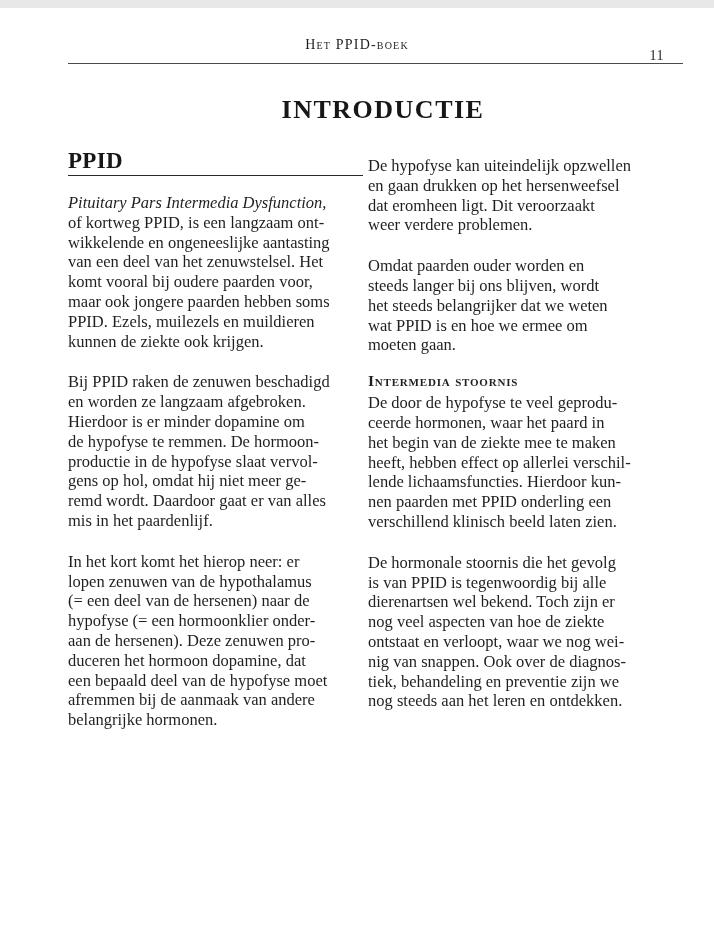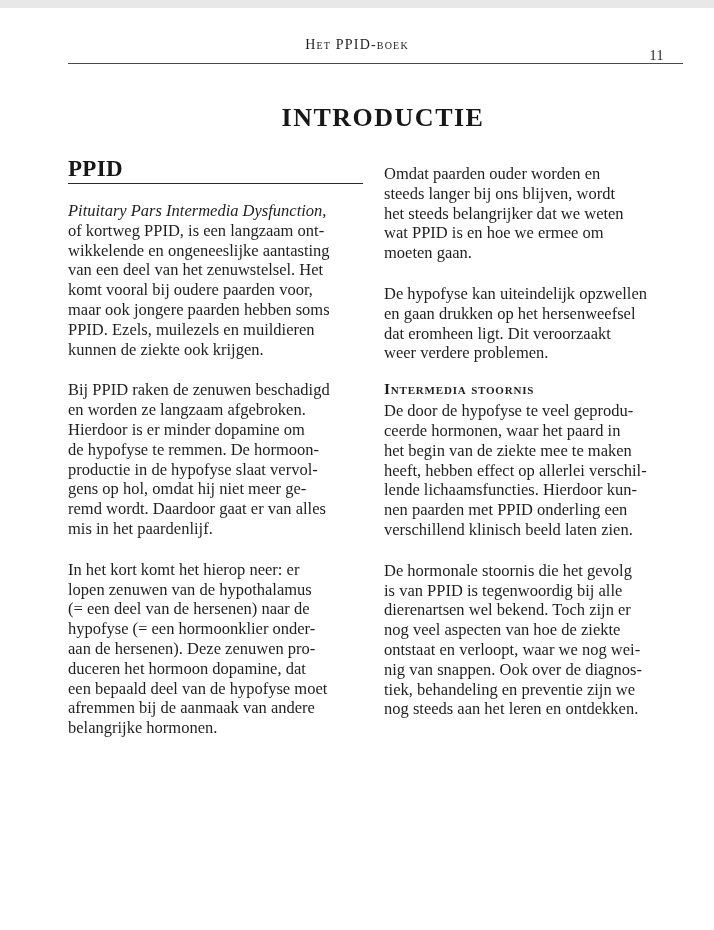--- a/index.html
+++ b/index.html
@@ -42,21 +42,21 @@
     position: absolute;
     top: 55px;
     left: 68px;
     width: 615px;
     height: 1px;
     background: #4a4a4a;
   }
   
   .content {
     position: absolute;
-    top: 12px;
+    top: 4px;
     left: 0;
     width: 714px;
     box-sizing: border-box;
     padding: 83px 16px 0 68px;
   }
   .chapter-title {
     margin: 0;
     font-size: 26px;
     font-weight: bold;
     letter-spacing: 1.5px;
@@ -68,21 +68,21 @@
     margin: 64px 0 0 0;
     font-style: italic;
     font-size: 16.5px;
     line-height: 23px;
     white-space: pre;
     color: #242424;
   }
   .columns {
     margin-top: 24px;
     display: flex;
-    gap: 20px;
+    gap: 4px;
   }
   .col {
     width: 296px;
     flex: 0 0 296px;
   }
   .col-right {
     padding-top: 7px;
   }
   .section-heading {
     margin: 0;
@@ -176,30 +176,30 @@
 aan de hersenen). Deze zenuwen pro-
 duceren het hormoon dopamine, dat
 een bepaald deel van de hypofyse moet
 afremmen bij de aanmaak van andere
 belangrijke hormonen.</p>
 
       </div>
 
       <div class="col col-right">
 
+        <p class="body-text">De hypofyse kan uiteindelijk opzwellen
+en gaan drukken op het hersenweefsel
+dat eromheen ligt. Dit veroorzaakt
+weer verdere problemen.</p>
+
         <p class="body-text">Omdat paarden ouder worden en
 steeds langer bij ons blijven, wordt
 het steeds belangrijker dat we weten
 wat PPID is en hoe we ermee om
 moeten gaan.</p>
-
-        <p class="body-text">De hypofyse kan uiteindelijk opzwellen
-en gaan drukken op het hersenweefsel
-dat eromheen ligt. Dit veroorzaakt
-weer verdere problemen.</p>
 
         <h3 class="subheading">Intermedia stoornis</h3>
 
         <p class="body-text">De door de hypofyse te veel geprodu-
 ceerde hormonen, waar het paard in
 het begin van de ziekte mee te maken
 heeft, hebben effect op allerlei verschil-
 lende lichaamsfuncties. Hierdoor kun-
 nen paarden met PPID onderling een
 verschillend klinisch beeld laten zien.</p>

